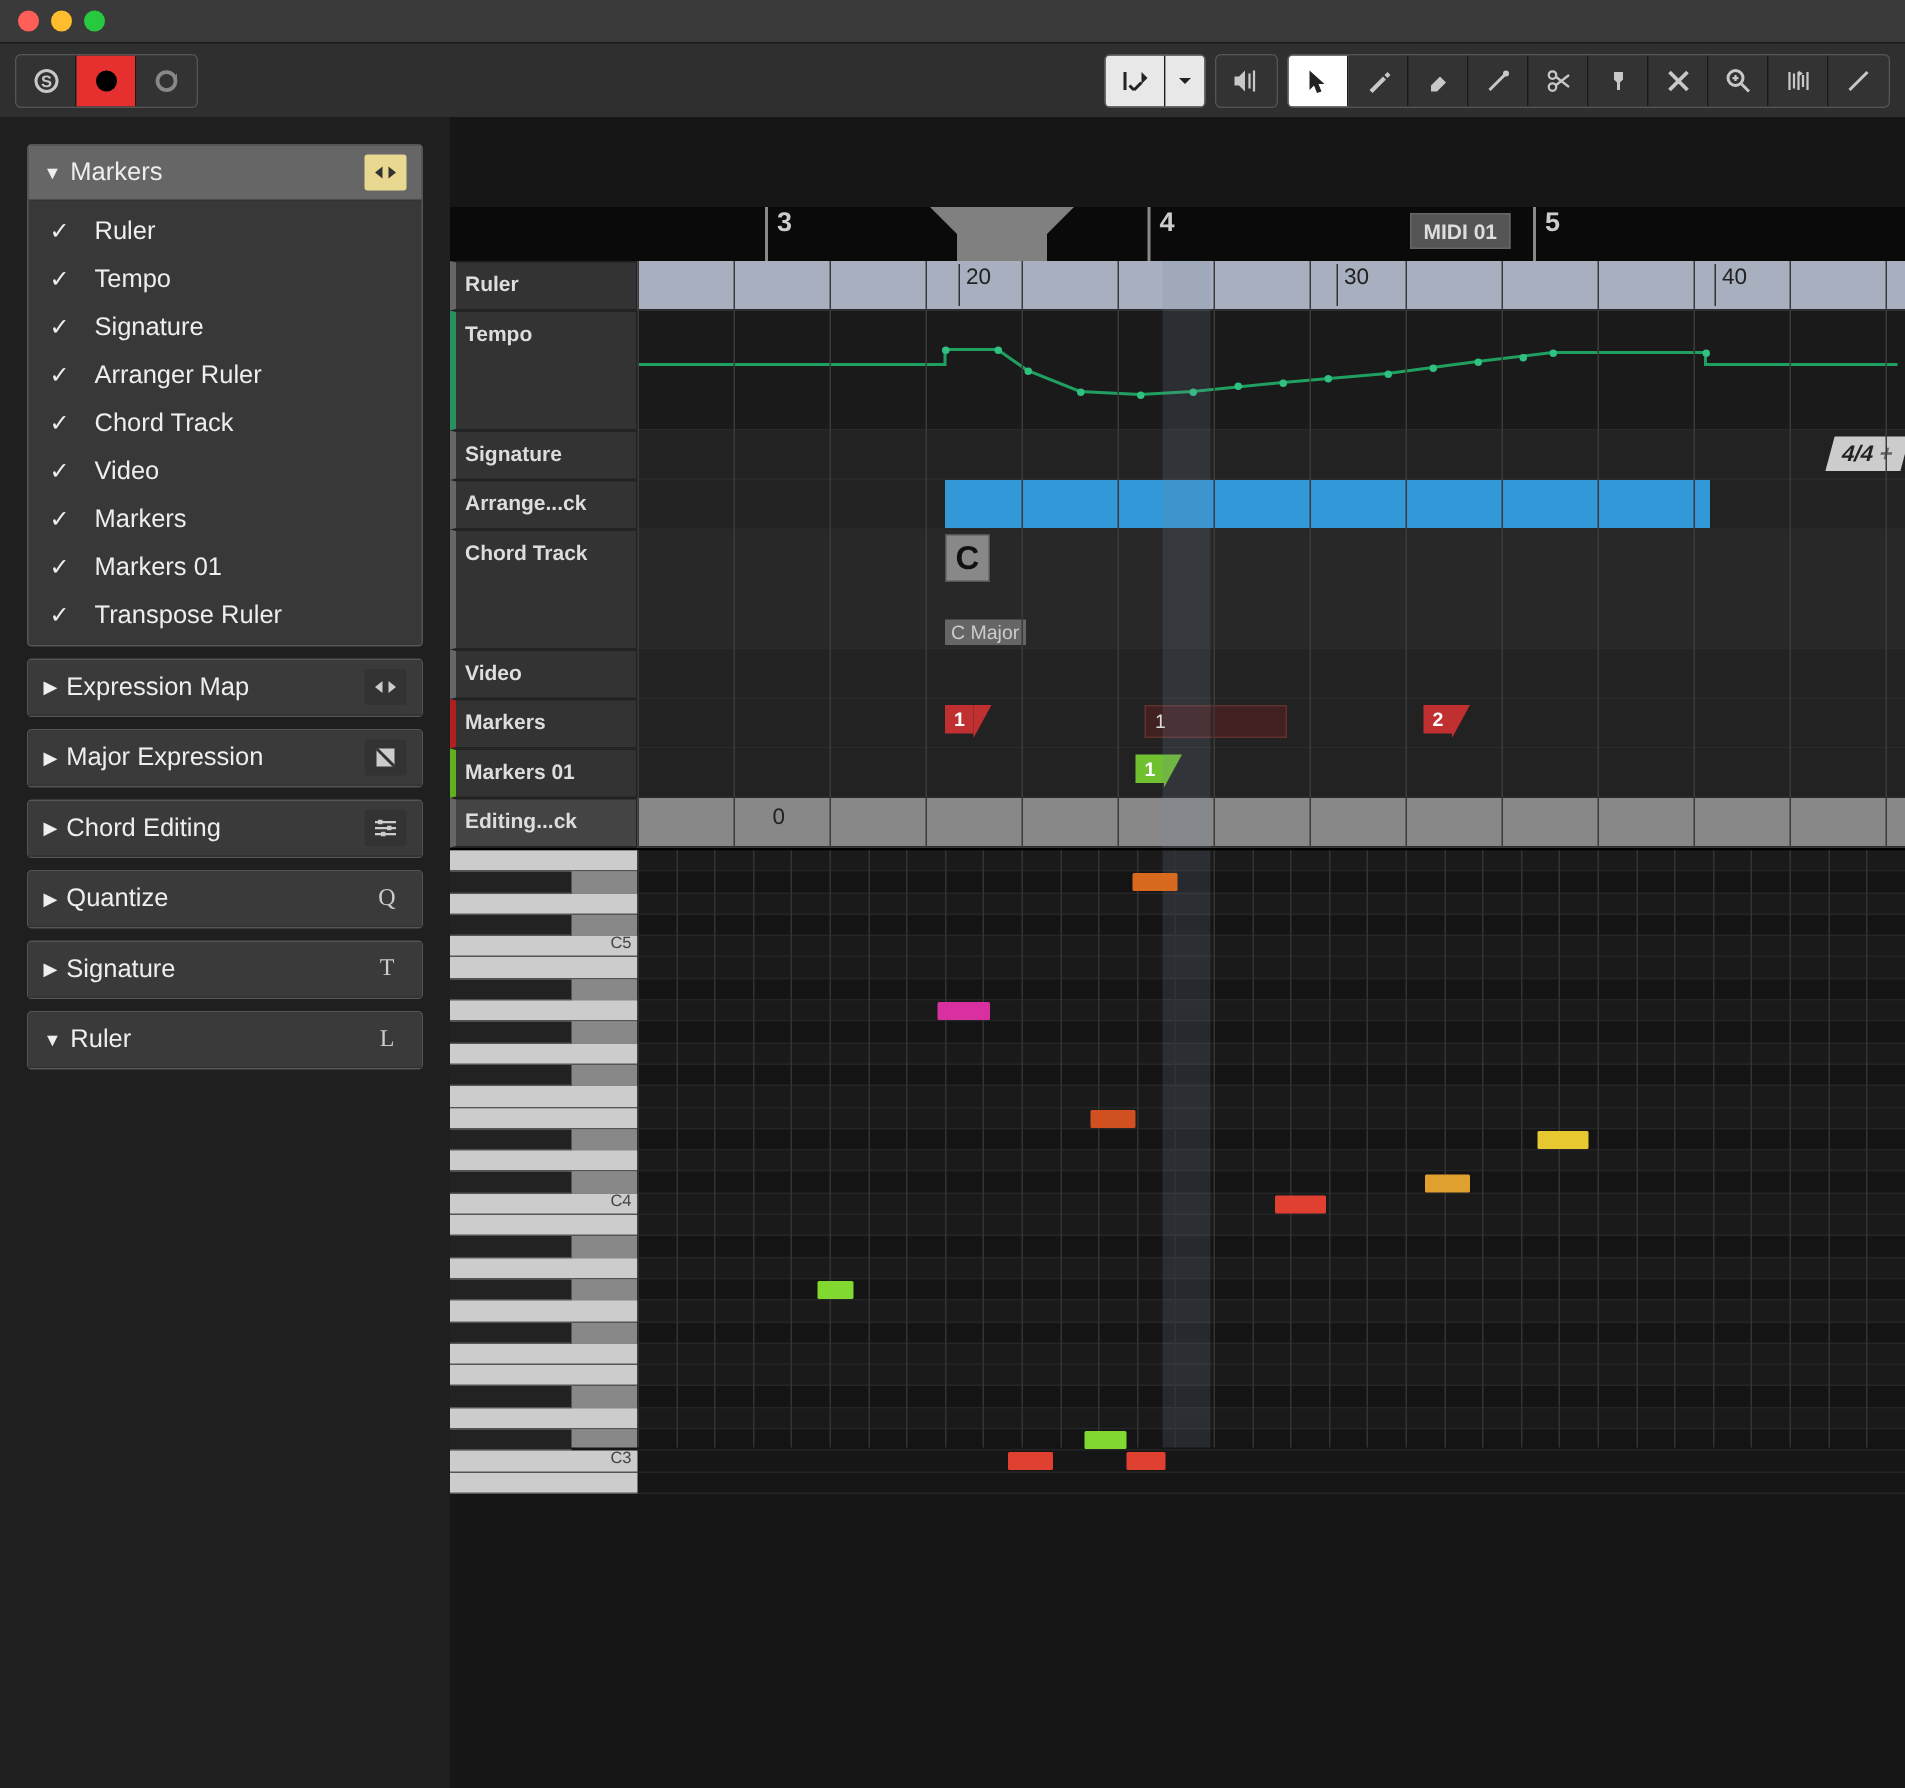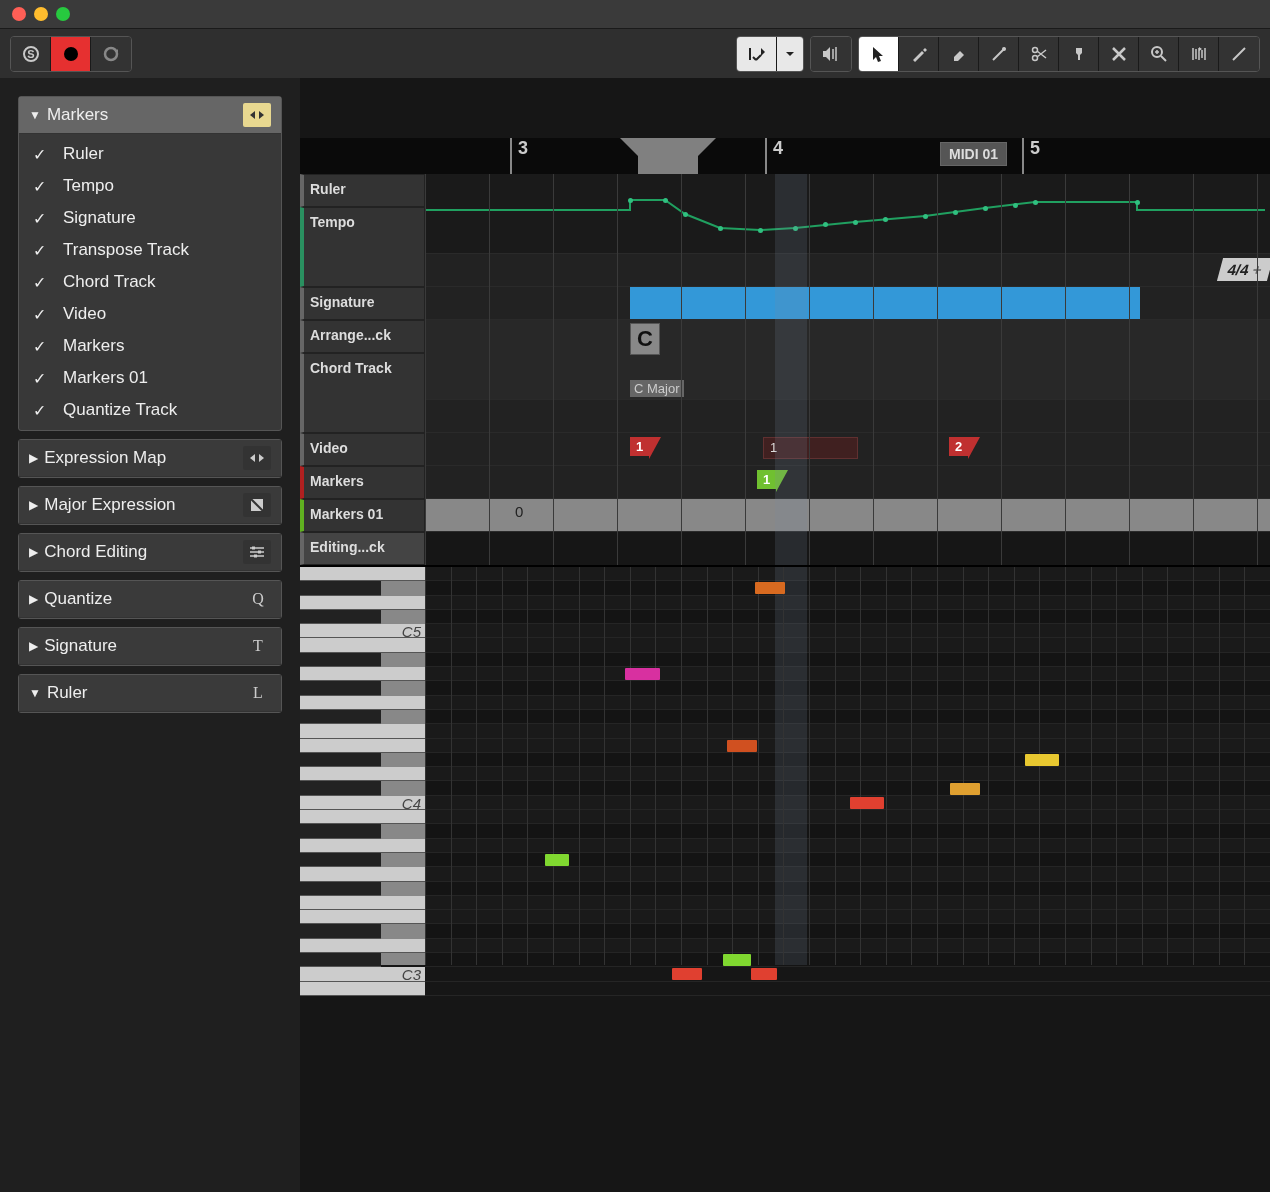--- a/index.html
+++ b/index.html
@@ -78,21 +78,21 @@
 .marker-flag::after { content: ''; position: absolute; right: -12px; top: 0; border-left: 12px solid #c03030; border-bottom: 22px solid transparent; }
 .marker-flag.green { background: #70c030; }
 .marker-flag.green::after { border-left-color: #70c030; }
 .marker-region { position: absolute; top: 4px; height: 22px; background: #402020; border: 1px solid #603030; color: #ddd; font-size: 13px; padding: 2px 6px; }
 .transpose-val { position: absolute; left: 90px; top: 4px; color: #222; font-size: 15px; }
 
 .piano-roll { display: flex; height: 400px; border-top: 2px solid #000; }
 .piano-keys { width: 125px; background: #888; }
 .key-row { height: 14.3px; border-bottom: 1px solid #555; background: #ccc; position: relative; }
 .key-row.black { background: #222; width: 65%; }
-.key-label { position: absolute; right: 4px; top: -1px; font-size: 15px; color: #444; font-style: italic; }
+.key-label { position: absolute; right: 4px; top: -1px; font-size: 11px; color: #444; }
 .note-grid { flex: 1; position: relative; background: #1a1a1a; }
 .note-row { height: 14.3px; border-bottom: 1px solid #252525; }
 .note-row.black { background: #141414; }
 .note { position: absolute; height: 12px; border-radius: 1px; }
 
 .playhead { position: absolute; top: 0; bottom: 0; width: 32px; background: rgba(120,140,160,0.18); pointer-events: none; }
 </style>
 </head>
 <body>
 
@@ -225,41 +225,41 @@
             <div class="panel-item">
               <span class="check">✓</span>
               <span>Tempo</span>
             </div>
             <div class="panel-item">
               <span class="check">✓</span>
               <span>Signature</span>
             </div>
             <div class="panel-item">
               <span class="check">✓</span>
-              <span>Transpose Track</span>
+              <span>Arranger Ruler</span>
             </div>
             <div class="panel-item">
               <span class="check">✓</span>
               <span>Chord Track</span>
             </div>
             <div class="panel-item">
               <span class="check">✓</span>
               <span>Video</span>
             </div>
             <div class="panel-item">
               <span class="check">✓</span>
               <span>Markers</span>
             </div>
             <div class="panel-item">
               <span class="check">✓</span>
               <span>Markers 01</span>
             </div>
             <div class="panel-item">
               <span class="check">✓</span>
-              <span>Quantize Track</span>
+              <span>Transpose Ruler</span>
             </div>
           </div>
       </div>
 
       <div id="sections-container">
           <div class="panel">
             <div class="panel-header collapsed">
               <div class="panel-title">
                 <span class="tri">▶</span>
                 <span>Expression Map</span>
@@ -346,20 +346,25 @@
           <div class="track-header tempo">Tempo</div>
           <div class="track-header">Signature</div>
           <div class="track-header">Arrange...ck</div>
           <div class="track-header chord">Chord Track</div>
           <div class="track-header">Video</div>
           <div class="track-header markers">Markers</div>
           <div class="track-header markers2">Markers 01</div>
           <div class="track-header transpose">Editing...ck</div>
         </div>
         <div class="track-lanes" id="track-lanes">
+          <div class="lane ruler" id="ruler-lane">
+              <div class="ruler-sub" style="left: 214px;">20</div>
+              <div class="ruler-sub" style="left: 466px;">30</div>
+              <div class="ruler-sub" style="left: 718px;">40</div>
+            </div>
           <div class="lane tempo" id="tempo-lane">
             <svg width="100%" height="80" style="position:absolute;top:0;left:0;">
               <polyline points="0,36 205,36 205,26 240,26 260,40 295,54 335,56 370,54 430,48 500,42 560,34 610,28 712,28 712,36 840,36" fill="none" stroke="#20a060" stroke-width="2"></polyline>
             </svg>
           <div class="tempo-dot" style="left: 203px; top: 24px;"></div>
               <div class="tempo-dot" style="left: 238px; top: 24px;"></div>
               <div class="tempo-dot" style="left: 258px; top: 38px;"></div>
               <div class="tempo-dot" style="left: 293px; top: 52px;"></div>
               <div class="tempo-dot" style="left: 333px; top: 54px;"></div>
               <div class="tempo-dot" style="left: 368px; top: 52px;"></div>

